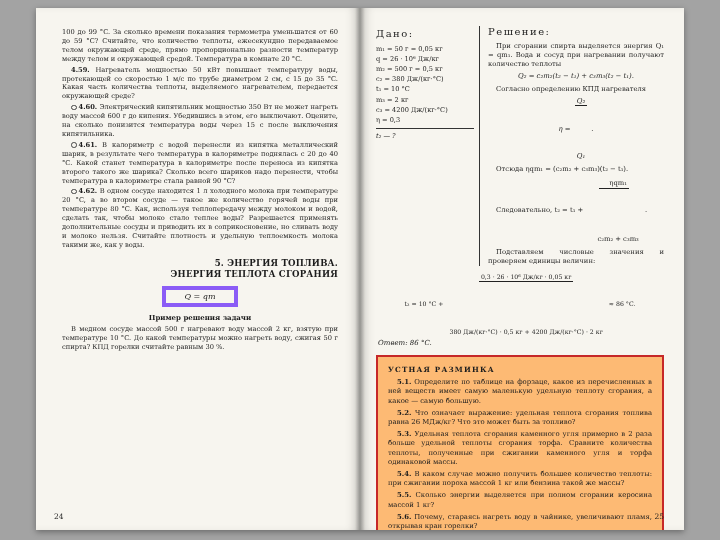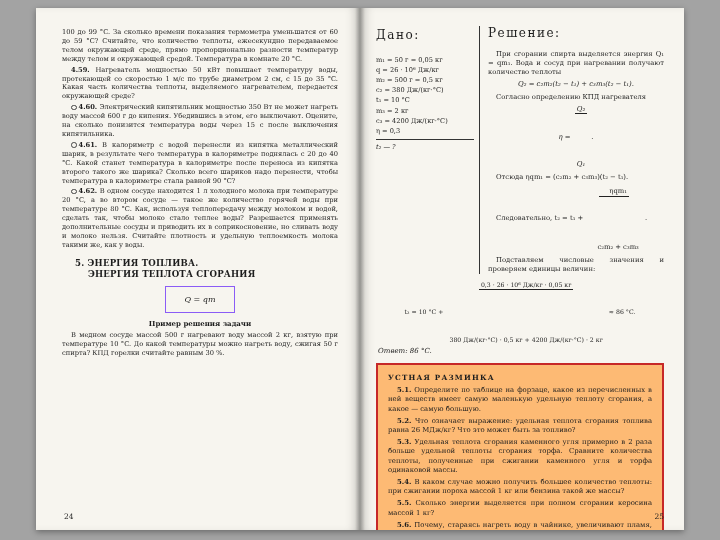--- a/index.html
+++ b/index.html
@@ -17,32 +17,32 @@
   .spine { position:absolute; left:50%; top:0; width:10px; height:100%; transform:translateX(-50%);
            background:linear-gradient(to right, rgba(0,0,0,0), rgba(0,0,0,.22), rgba(0,0,0,0)); pointer-events:none; }
 
   
   .body-text { font-size:6.7px; line-height:1.33; text-align:justify; }
   .para { text-indent:9px; margin-top:2px; }
   .para.cont { text-indent:0; margin-top:0; }
   .picon { display:inline-block; width:5.5px; height:5.5px; border:1px solid #444; border-radius:50%; margin-right:2px; vertical-align:-1px; }
   .epigraph { text-align:right; font-style:italic; font-size:6.4px; line-height:1.4; margin:8px 4px 6px 0; }
   .epi-author { margin-top:2px; }
-  .section-title { font-weight:bold; font-size:8.6px; line-height:1.35; margin:8px 0 5px 13px; letter-spacing:.2px; }
+  .section-title { font-weight:bold; font-size:8.6px; line-height:1.35; margin:8px 0 5px 13px; letter-spacing:.2px;text-align:right; }
   .stl2 { padding-left:13px; }
-  .formula-box { width:fit-content; margin:5px auto 6px; border:1px solid #8b5cf6; padding:8px 18px; font-size:8px; font-style:italic; background:#f7f5ef; }
+  .formula-box { width:fit-content; margin:5px auto 6px; border:4px solid #8b5cf6; padding:2px 18px; font-size:8px; font-style:italic; background:#f7f5ef; }
   .example-heading { text-align:center; font-weight:bold; font-size:7px; margin:4px 0 3px; }
   .page-num { position:absolute; bottom:9px; font-size:7.5px; }
-  .pn-left { left:28px; }
+  .pn-left { left:18px; }
   .pn-right { right:20px; }
 
   
   .cols { display:flex; }
   .given-col { width:104px; border-right:1px solid #333; padding-right:5px; font-size:6.6px; line-height:1.55; flex-shrink:0; }
-  .col-heading { letter-spacing:1.5px; font-size:12px; margin-bottom:10px; }
+  .col-heading { letter-spacing:1.5px; font-size:10px; margin-bottom:2px; }
   .given-line { white-space:nowrap; }
   .find-line { border-top:1px solid #333; margin-top:3px; padding-top:2px; font-style:italic; }
   .sol-col { flex:1; padding-left:8px; }
   .spara { font-size:6.8px; line-height:1.35; text-align:justify; text-indent:8px; margin-top:5px; }
   .sformula { text-align:center; font-style:italic; font-size:6.9px; margin:2.5px 0; }
   .frac { display:inline-flex; flex-direction:column; align-items:center; vertical-align:middle; line-height:1.2; margin:0 2px;gap:46px; }
   .fnum { border-bottom:1px solid #222; padding:0 2px; display:block; }
   .fden { padding:0 2px; display:block; }
   .big-eq { text-align:center; font-size:6.2px; margin:7px 0 4px; }
   .answer { font-size:7px; font-style:italic; margin:2px 0 8px 2px; }

